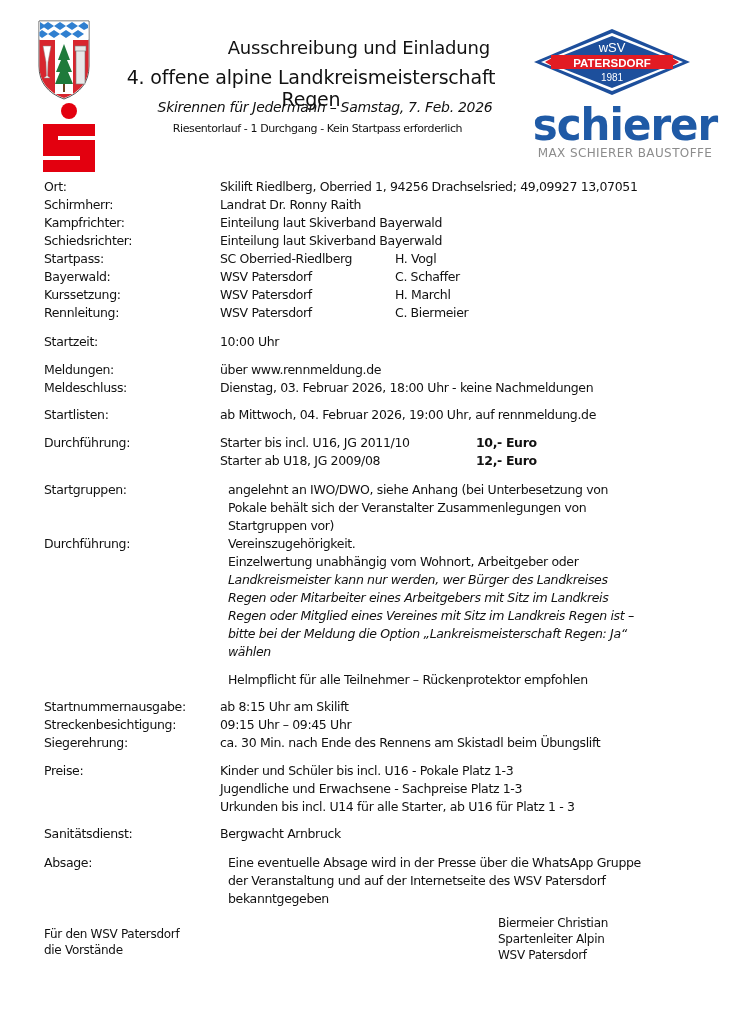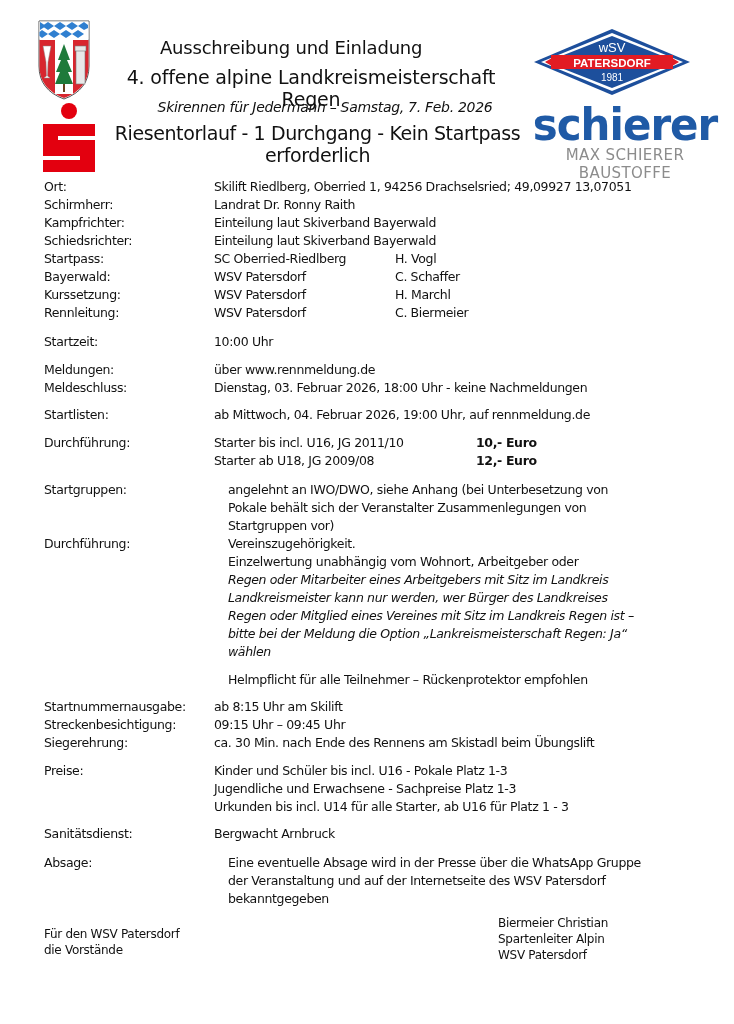--- a/index.html
+++ b/index.html
@@ -1,35 +1,35 @@
 <!DOCTYPE html>
 <html><head>
 <meta charset="utf-8">
 <style>
   * { box-sizing: border-box; margin: 0; padding: 0; }
   html, body { width: 734px; height: 1024px; background: #ffffff; overflow: hidden; }
   body { font-family: "DejaVu Sans", sans-serif; color: #111; position: relative; }
   .abs { position: absolute; }
-  #h-title { top: 37px; left: 160px; width: 330px; font-size: 18px; text-align: left; letter-spacing: -0.2px; }
+  #h-title { top: 37px; left: 160px; width: 330px; font-size: 18px; text-align: right; letter-spacing: -0.2px; }
   #h-sub { top: 66px; left: 116px; width: 390px; font-size: 19px; text-align: center; letter-spacing: -0.2px; }
   #h-italic { top: 99px; left: 115px; width: 420px; font-size: 14px; font-style: italic; text-align: center; letter-spacing: -0.3px; }
-  #h-line { top: 122px; left: 100px; width: 435px; font-size: 19px; text-align: center; letter-spacing: -0.4px; }
+  #h-line { top: 122px; left: 100px; width: 435px; font-size: 11px; text-align: center; letter-spacing: -0.4px; }
 
   
   #coat { left: 38px; top: 20px; width: 52px; height: 80px; }
   #spk { left: 40px; top: 102px; width: 58px; height: 72px; }
   #wsv { left: 533px; top: 28px; width: 158px; height: 68px; }
   #schierer { left: 532px; top: 108px; width: 186px; height: 50px; }
   .schierer-word { position:absolute; left:0; top:-8px; width:186px; font-family:"DejaVu Sans", sans-serif; font-weight:bold; font-size:42px; color:#1f5aa6; letter-spacing:-1px; transform: scaleY(1.05); text-align:center; }
-  .schierer-tag { position:absolute; left:0; top:38px; width:186px; text-align:center; font-size:15px; color:#8c8c8c; letter-spacing:0.4px; }
+  .schierer-tag { position:absolute; left:0; top:38px; width:186px; text-align:center; font-size:12px; color:#8c8c8c; letter-spacing:0.4px; }
 
   
   .row { position: absolute; left: 44px; width: 660px; font-size: 12.5px; line-height: 18px; letter-spacing: -0.35px; }
   .lbl { position: absolute; left: 0; top: 0; width: 180px; }
-  .val { position: absolute; left: 170px; top: 0; width: 480px; }
+  .val { position: absolute; left: 176px; top: 0; width: 480px; }
   .col2 { position: absolute; left: 351px; top: 0; }
   .col2b { position: absolute; left: 432px; top: 0; font-weight: bold; }
   .ital { font-style: italic; }
   .sign { position: absolute; font-size: 12px; line-height: 16px; letter-spacing: -0.3px; }
 </style>
 </head>
 <body>
 
 <svg id="coat" class="abs" viewBox="0 0 52 80">
   <path d="M1,1 H51 V46 Q51,70 26,79 Q1,70 1,46 Z" fill="#ffffff" stroke="#555" stroke-width="1"></path>
@@ -160,22 +160,22 @@
     <div>Pokale behält sich der Veranstalter Zusammenlegungen von</div>
     <div>Startgruppen vor)</div>
   </div>
 </div>
 
 <div class="row" style="top:535px">
   <span class="lbl">Durchführung:</span>
   <div class="val" style="left:184px;width:500px">
     <div>Vereinszugehörigkeit.</div>
     <div>Einzelwertung unabhängig vom Wohnort, Arbeitgeber oder</div>
+    <div class="ital">Landkreismeister kann nur werden, wer Bürger des Landkreises</div>
     <div class="ital">Regen oder Mitarbeiter eines Arbeitgebers mit Sitz im Landkreis</div>
-    <div class="ital">Landkreismeister kann nur werden, wer Bürger des Landkreises</div>
     <div class="ital">Regen oder Mitglied eines Vereines mit Sitz im Landkreis Regen ist –</div>
     <div class="ital">bitte bei der Meldung die Option „Lankreismeisterschaft Regen: Ja“</div>
     <div class="ital">wählen</div>
     <div style="margin-top:10px">Helmpflicht für alle Teilnehmer – Rückenprotektor empfohlen</div>
   </div>
 </div>
 
 <div class="row" style="top:698px">
   <span class="lbl">Startnummernausgabe:</span>
   <span class="val">ab 8:15 Uhr am Skilift</span>

